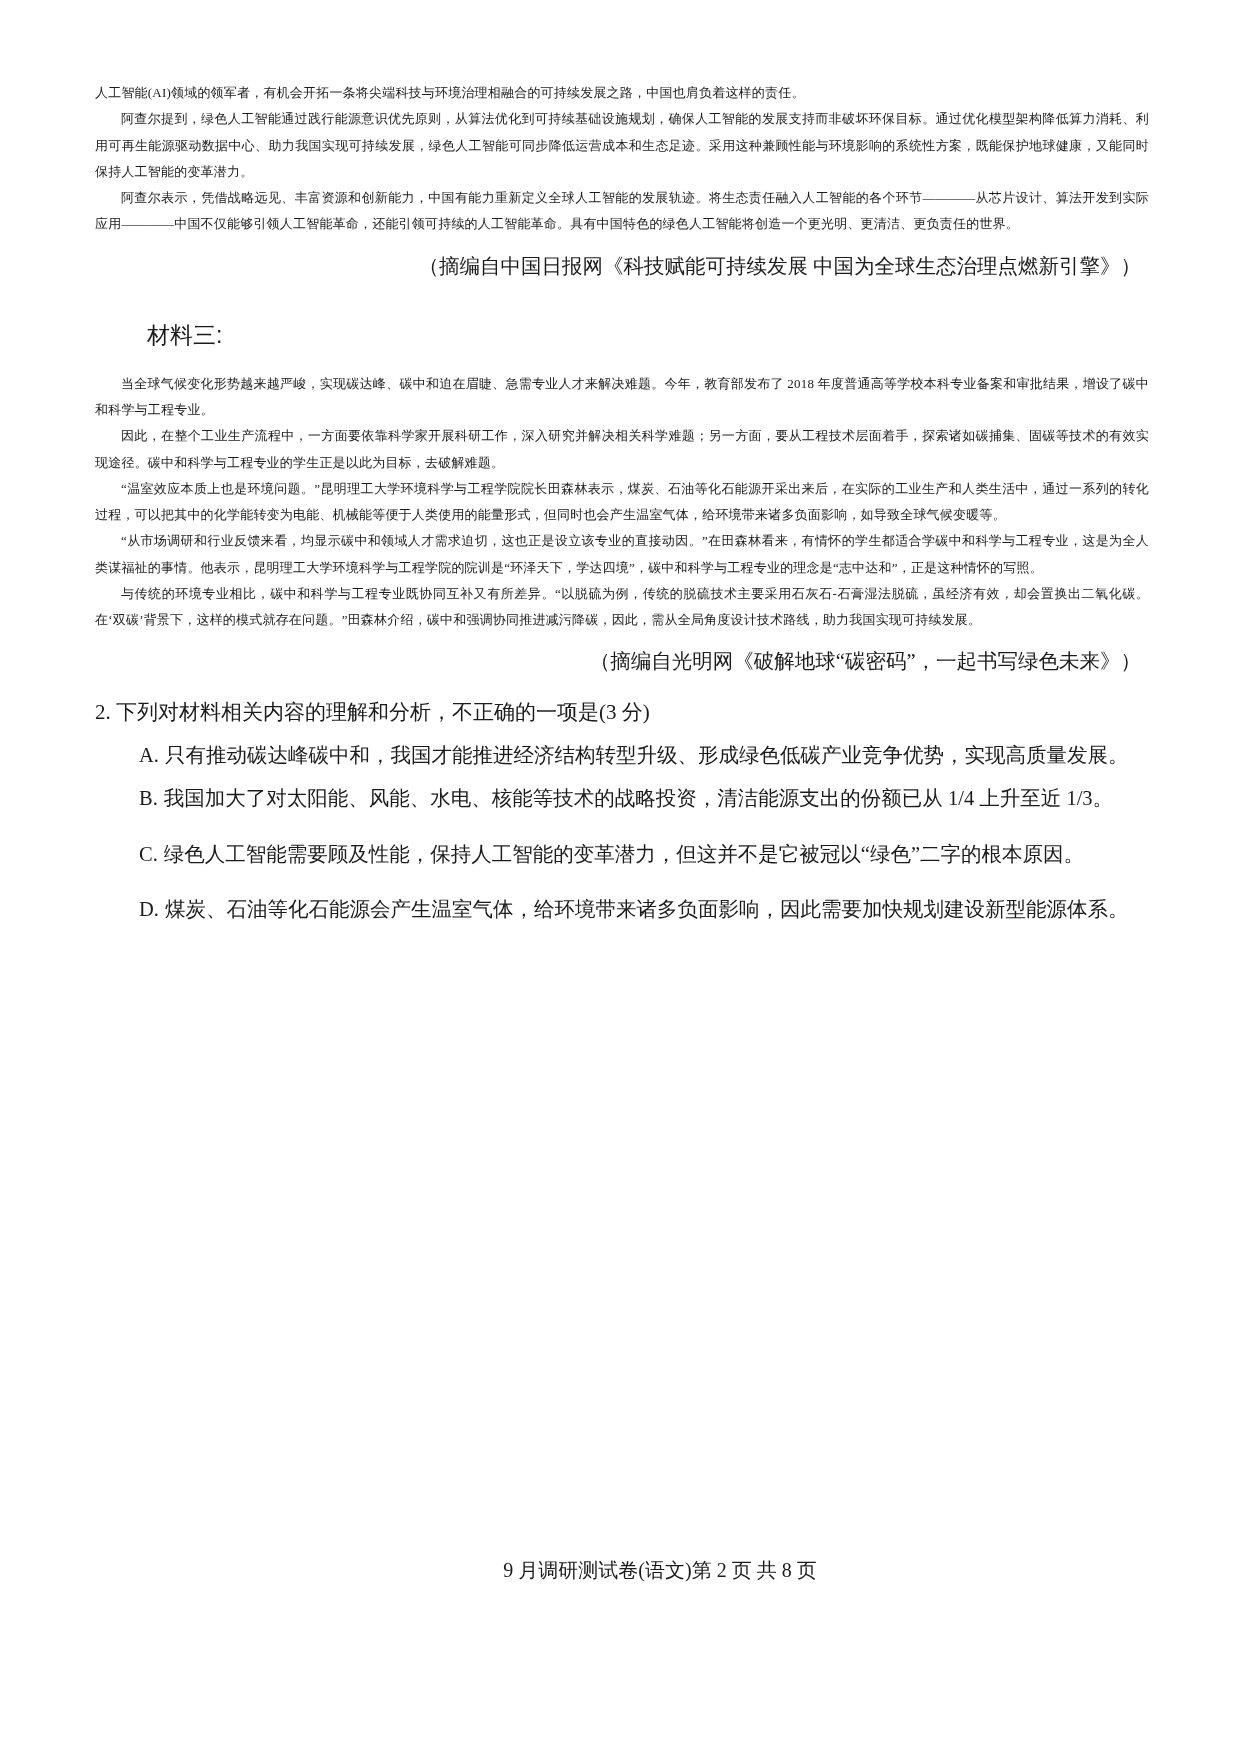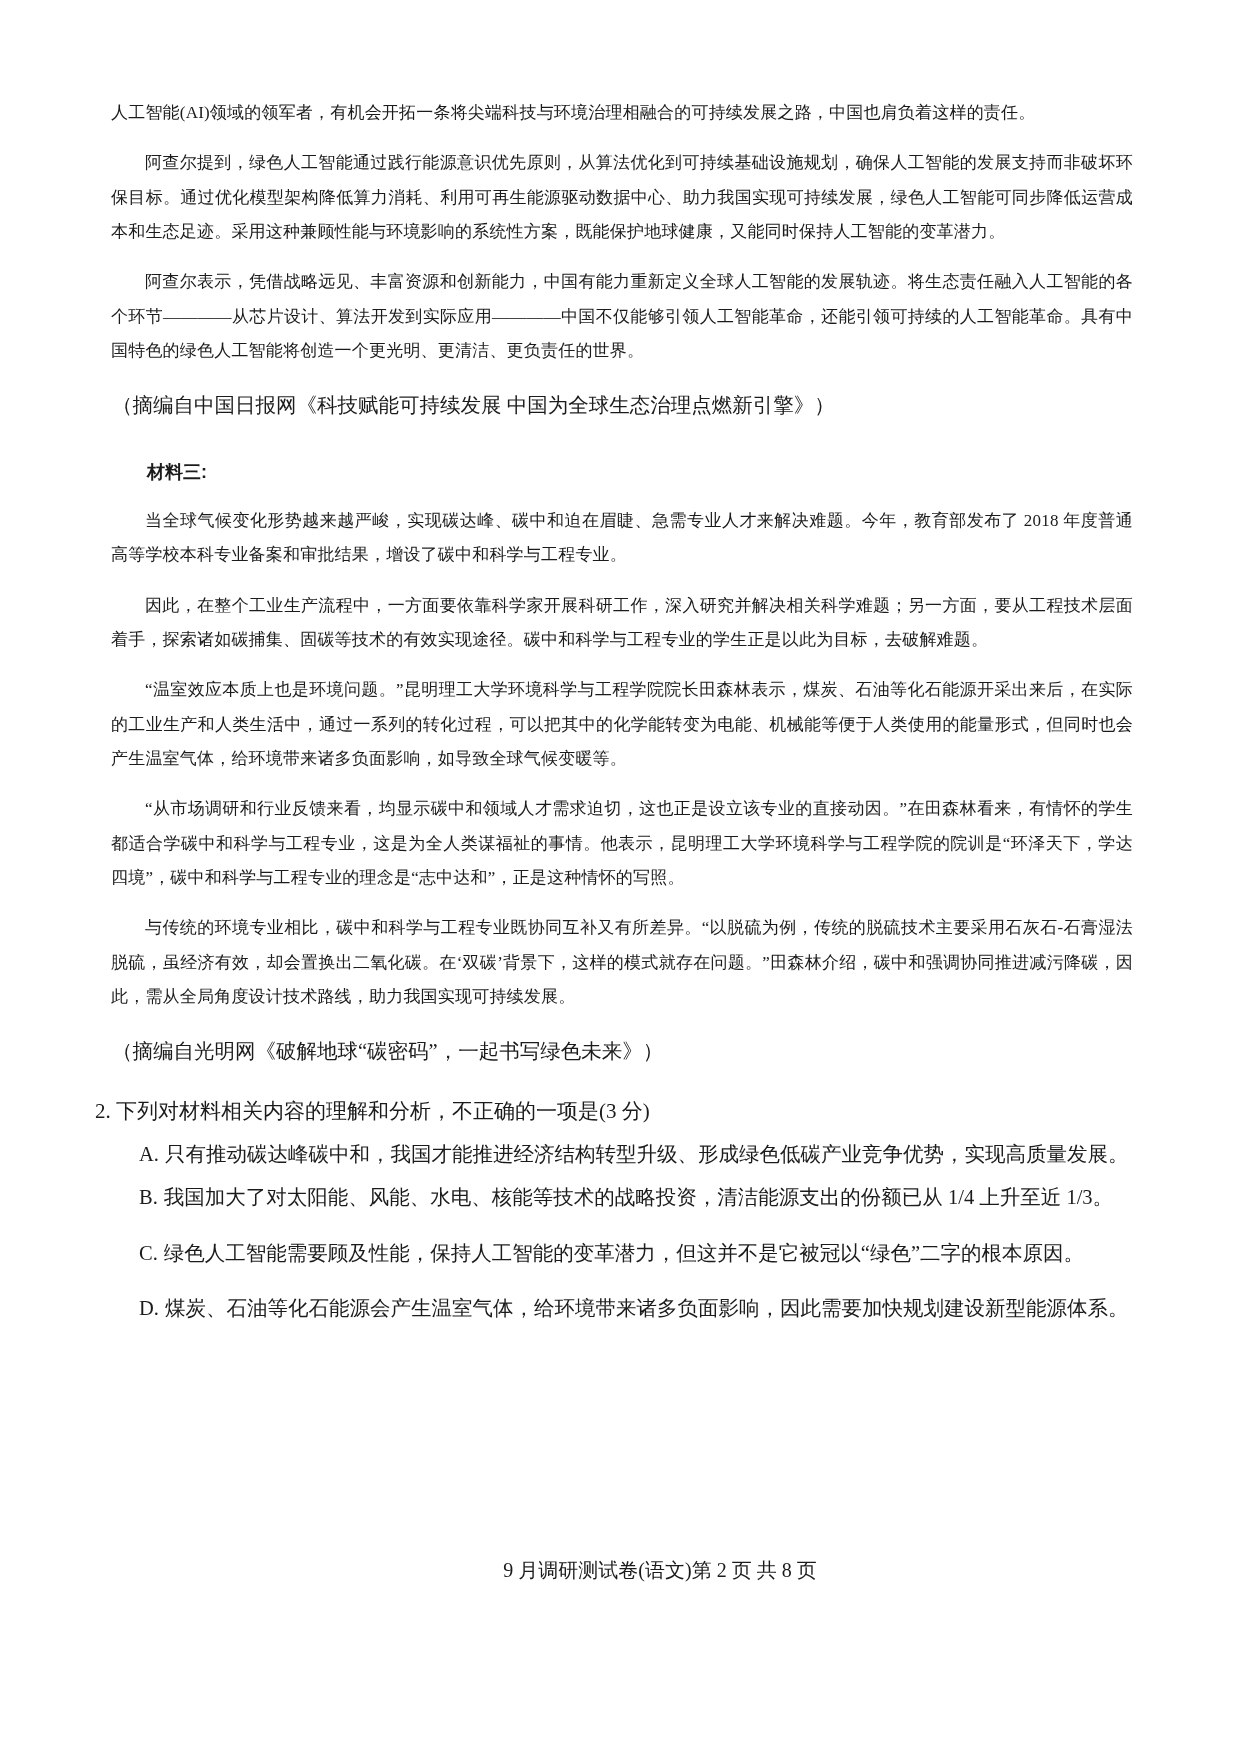--- a/index.html
+++ b/index.html
@@ -17,38 +17,38 @@
     font-family: "Liberation Serif", "DejaVu Serif", serif;
     overflow: hidden;
   }
   .content {
     position: absolute;
     left: 95px;
     top: 80px;
     width: 1054px;
   }
   .para {
-    margin: 16px;
-    font-size: 17px;
+    margin: 0;
+    font-size: 13px;
     line-height: 2.02;
     text-align: justify;
     letter-spacing: 0.2px;
   }
   .indent { text-indent: 2em; }
   .source-line {
-    margin: 17px;
+    margin: 8px;
     font-size: 20.5px;
     line-height: 2.02;
-    text-align: left;
+    text-align: right;
   }
   .material-heading {
     margin: 34px 0 20px 52px;
     font-family: "Liberation Sans", "DejaVu Sans", sans-serif;
-    font-weight: bold;
-    font-size: 18px;
+    font-weight: normal;
+    font-size: 23px;
     line-height: 1.3;
   }
   .question-stem {
     margin: 6px 0 0 0;
     font-size: 21px;
     line-height: 2.0;
     text-align: justify;
   }
   .option-row {
     margin: 2px 0 0 44px;

